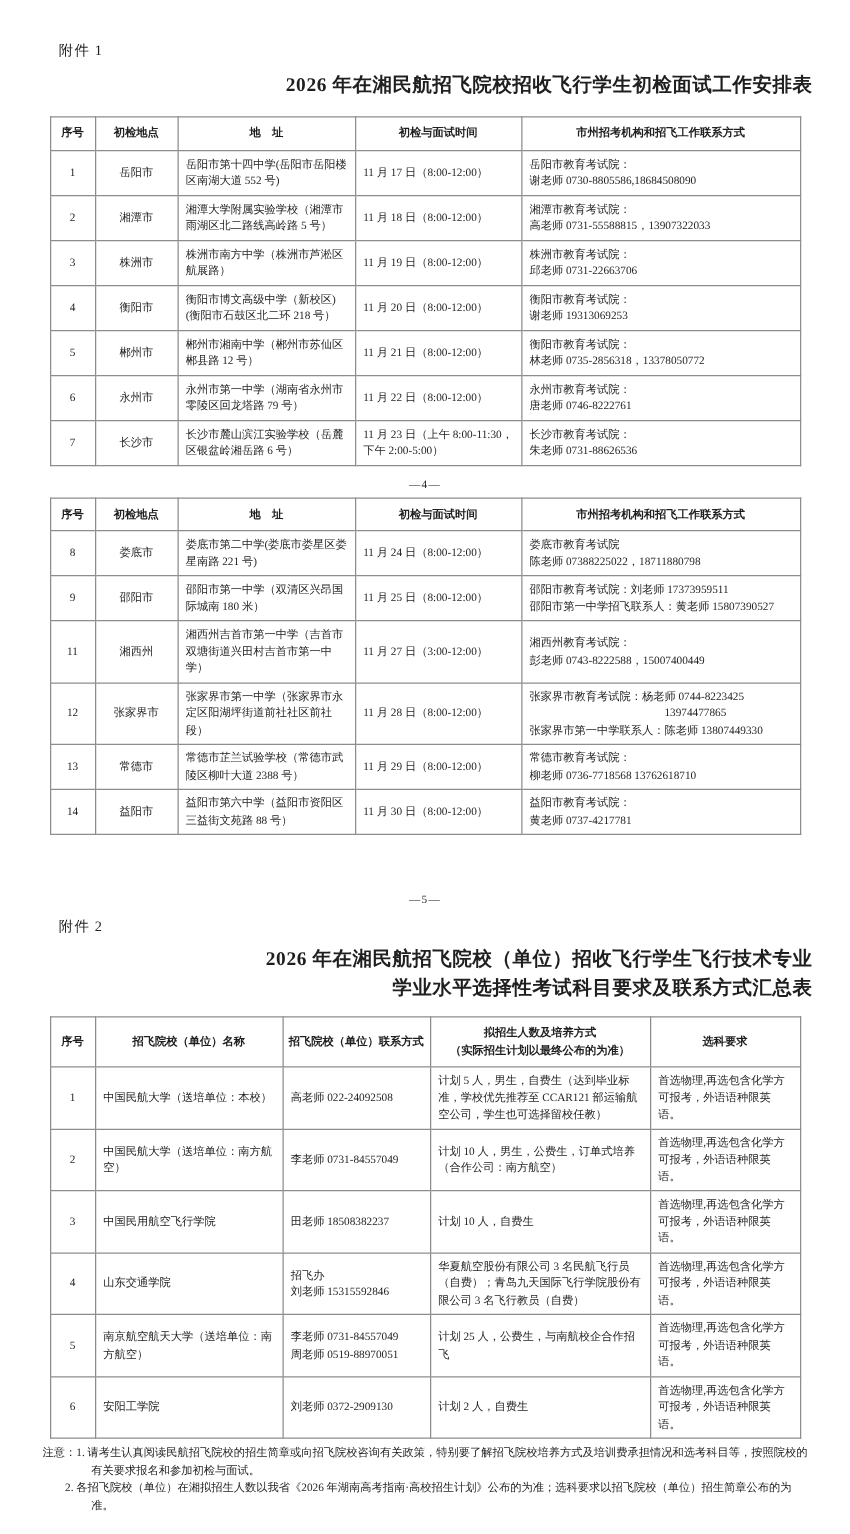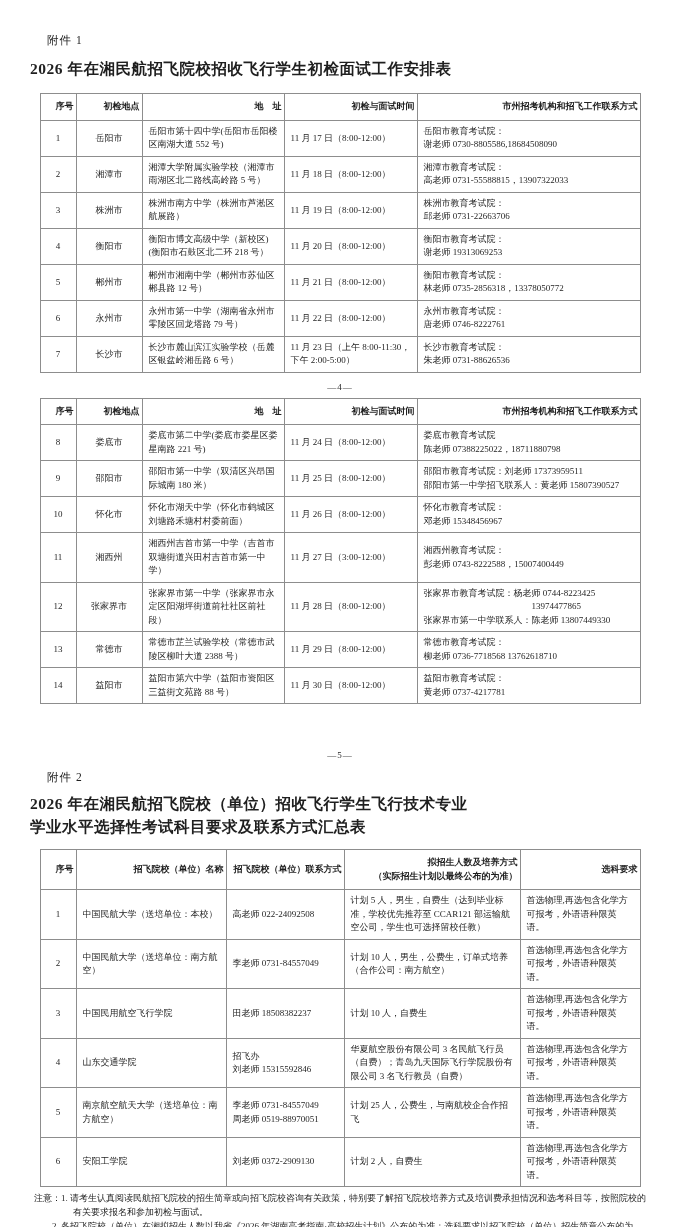--- a/index.html
+++ b/index.html
@@ -13,21 +13,21 @@
     box-sizing:border-box;
     padding-top:33px;
   }
   .att-label{
     margin:0 0 0 47px;
     font-size:11.5px;
     letter-spacing:1px;
   }
   .doc-title{
     margin:10px 30px 0;
-    text-align:left;
+    text-align:right;
     font-size:15.5px;
     font-weight:bold;
     letter-spacing:0.5px;
     line-height:1.45;
   }
   table.grid{
     width:600px;
     margin:13px auto 0;
     border-collapse:collapse;
     table-layout:fixed;
@@ -36,21 +36,21 @@
     border:1px solid #8d8d8d;
     font-size:9px;
     line-height:1.5;
     padding:4px 6px;
     vertical-align:middle;
     word-break:break-all;
     box-sizing:border-box;
   }
   table.grid th{
     font-weight:bold;
-    text-align:right;
+    text-align:center;
     padding:6px 2px;
     white-space:pre-line;
   }
   td.c-no,td.c-city{text-align:center;}
   td.c-time{white-space:pre-line;}
   td.c-contact,td.c-contact2{white-space:pre-line;}
   .pgnum{
     text-align:center;
     font-size:9px;
     color:#2a2a2a;
@@ -183,28 +183,20 @@
           <td class="c-contact">娄底市教育考试院
 陈老师 07388225022，18711880798</td>
         </tr>
         <tr>
           <td class="c-no">9</td>
           <td class="c-city">邵阳市</td>
           <td class="c-addr">邵阳市第一中学（双清区兴昂国际城南 180 米）</td>
           <td class="c-time">11 月 25 日（8:00-12:00）</td>
           <td class="c-contact">邵阳市教育考试院：刘老师 17373959511
 邵阳市第一中学招飞联系人：黄老师 15807390527</td>
-        </tr>
-        <tr>
-          <td class="c-no">10</td>
-          <td class="c-city">怀化市</td>
-          <td class="c-addr">怀化市湖天中学（怀化市鹤城区刘塘路禾塘村村委前面）</td>
-          <td class="c-time">11 月 26 日（8:00-12:00）</td>
-          <td class="c-contact">怀化市教育考试院：
-邓老师 15348456967</td>
         </tr>
         <tr>
           <td class="c-no">11</td>
           <td class="c-city">湘西州</td>
           <td class="c-addr">湘西州吉首市第一中学（吉首市双塘街道兴田村吉首市第一中学）</td>
           <td class="c-time">11 月 27 日（3:00-12:00）</td>
           <td class="c-contact">湘西州教育考试院：
 彭老师 0743-8222588，15007400449</td>
         </tr>
         <tr>

